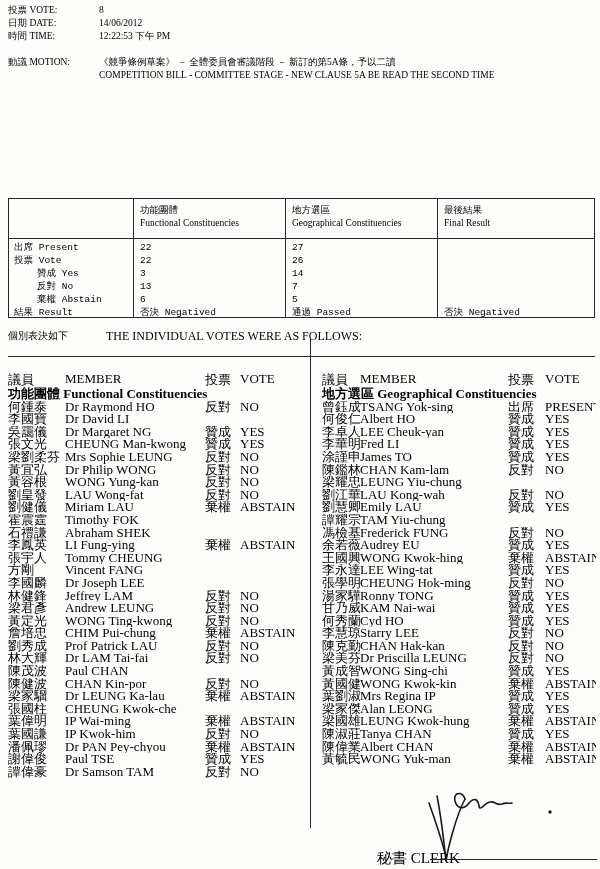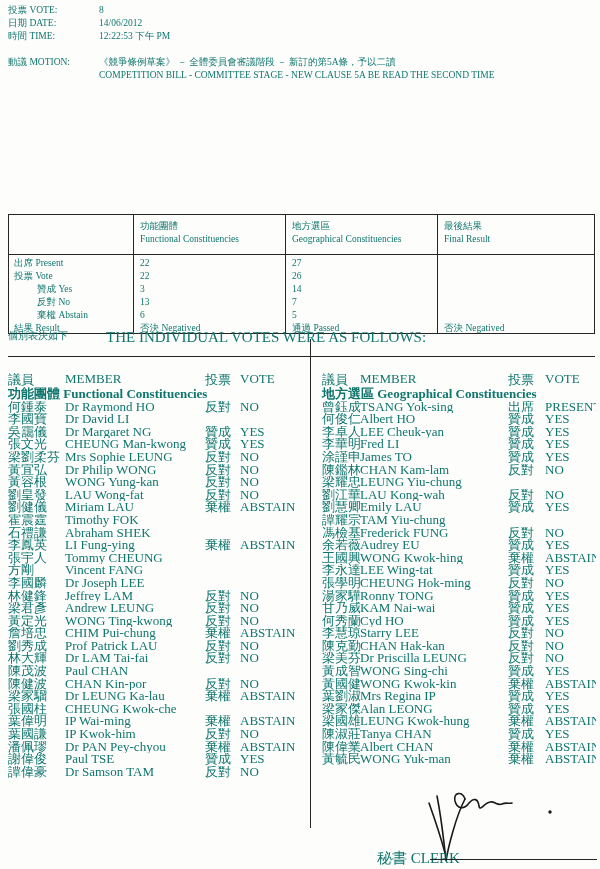--- a/index.html
+++ b/index.html
@@ -1,42 +1,42 @@
 <!DOCTYPE html>
 <html><head>
 <meta charset="utf-8">
 <style>
   html,body { margin:0; padding:0; background:#e8e8e8; }
   .page {
     position:relative; width:600px; height:869px; margin:0 auto;
-    background:#fdfdfc; color:#0f766e; overflow:hidden;
+    background:#fdfdfc; color:#000000; overflow:hidden;
     font-family:"Liberation Serif","DejaVu Serif",serif;
   }
   .abs { position:absolute; }
   .lbl { display:inline-block; width:91px; }
   .info { left:8px; font-size:9.5px; line-height:13px; }
   .pre { white-space:pre; }
 
   
-  .sumtable { left:8px; top:214px; width:587px; height:120px;
+  .sumtable { left:8px; top:198px; width:587px; height:120px;
               border:1.5px solid #262626; box-sizing:border-box; font-size:9.5px; }
   .vline { position:absolute; top:0; bottom:0; width:1.4px; background:#262626; }
   .sum-header { display:grid; grid-template-columns:124px 152px 152px 156px;
                 height:40px; box-sizing:border-box; border-bottom:1.4px solid #262626;
                 padding-top:5px; line-height:13px; }
   .sum-header > div { padding-left:7px; }
   .sum-body { padding-top:2px; }
-  .sum-row { display:grid; grid-template-columns:124px 152px 152px 156px; line-height:13px; }
+  .sum-row { display:grid; grid-template-columns:124px 152px 152px 156px; line-height:13px;font-family:Liberation Mono, monospace; }
   .sum-row span { padding-left:7px; }
   .sum-row .sc-label { padding-left:5px; }
   .sum-row .sc-label.indent { padding-left:28px; }
 
   
   .iv-title-zh { left:8px; top:329px; font-size:10px; }
-  .iv-title-en { left:106px; top:329px; font-size:15px; }
+  .iv-title-en { left:106px; top:329px; font-size:12px; }
   .iv-rule    { left:8px; top:356px; width:587px; height:1.3px; background:#262626; }
   .iv-divider { left:310px; top:339px; width:1.3px; height:489px; background:#262626; }
 
   .vcol { font-size:13px;margin-top:30px; }
   .vcol-left  { left:8px;  top:341px; width:298px; }
   .vcol-right { left:322px; top:341px; width:274px; }
   .vhead { height:17px; display:grid; }
   .vcol-left  .vhead, .vcol-left  .vrow { grid-template-columns:57px 140px 35px auto; }
   .vcol-right .vhead, .vcol-right .vrow { grid-template-columns:38px 148px 37px auto; }
   .vgroup { font-weight:bold; line-height:12.6px; white-space:nowrap; }

